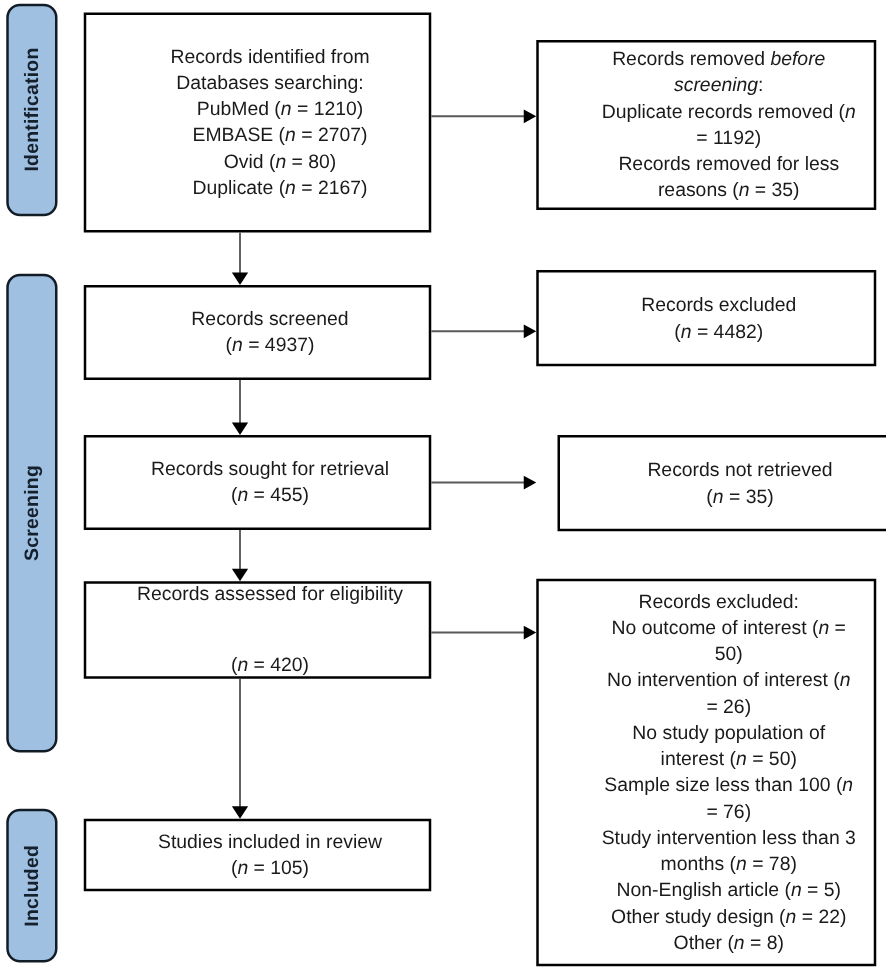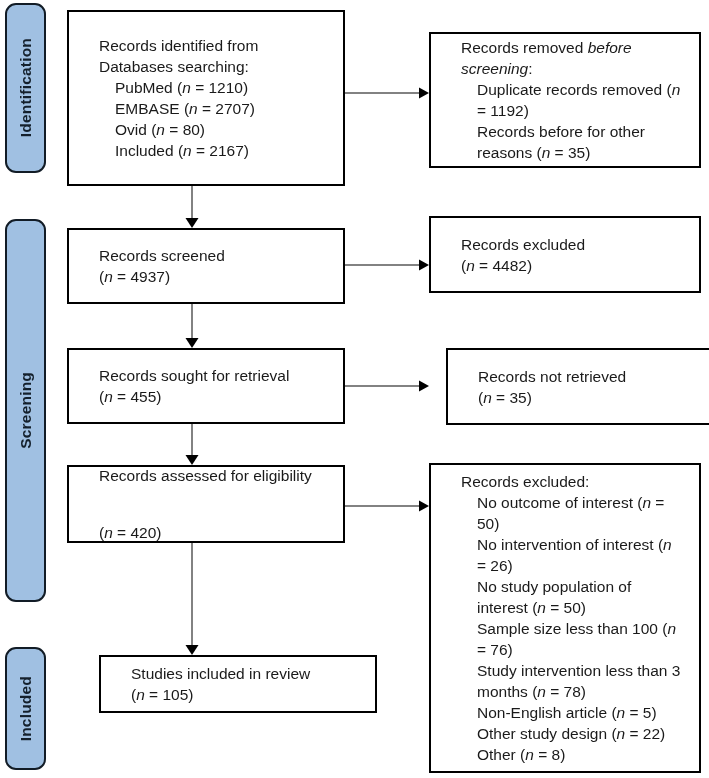--- a/index.html
+++ b/index.html
@@ -51,30 +51,31 @@
     position: absolute;
     box-sizing: border-box;
     background: #ffffff;
     border: 2.5px solid #000000;
     display: flex;
     flex-direction: column;
     justify-content: center;
     padding: 5px 10px 5px 30px;
     font-size: 15.5px;
     line-height: 21px;
+    text-align: center;
   }
   .box .line { white-space: nowrap; }
   .box .line.indent { margin-left: 16px; }
   .it { font-style: italic; }
 
   .box-identified  { left: 67px;  top: 10px;  width: 278px; height: 176px; }
   .box-screened    { left: 67px;  top: 228px; width: 278px; height: 76px;  }
   .box-sought      { left: 67px;  top: 348px; width: 278px; height: 76px;  }
   .box-assessed    { left: 67px;  top: 465px; width: 278px; height: 78px; gap: 36px;  }
-  .box-included    { left: 67px;  top: 655px; width: 278px; height: 58px; margin-left: 32px;  }
+  .box-included    { left: 67px;  top: 655px; width: 278px; height: 58px;  }
 
   .box-removed-before       { left: 429px; top: 32px;  width: 272px; height: 136px; }
   .box-excluded-screening   { left: 429px; top: 216px; width: 272px; height: 77px;  }
   .box-not-retrieved        { left: 446px; top: 348px; width: 272px; height: 77px;  }
   .box-excluded-eligibility { left: 429px; top: 463px; width: 272px; height: 310px; }
 </style>
 </head>
 <body>
 
 <div class="canvas">
@@ -125,28 +126,28 @@
   <div class="stage stage-included">
     <span>Included</span>
   </div>
 
   <div class="box box-identified">
       <div class="line"><span>Records identified from</span></div>
       <div class="line"><span>Databases searching:</span></div>
       <div class="line indent"><span>PubMed (</span><span class="it">n</span><span> = 1210)</span></div>
       <div class="line indent"><span>EMBASE (</span><span class="it">n</span><span> = 2707)</span></div>
       <div class="line indent"><span>Ovid (</span><span class="it">n</span><span> = 80)</span></div>
-      <div class="line indent"><span>Included (</span><span class="it">n</span><span> = 2167)</span></div>
+      <div class="line indent"><span>Duplicate (</span><span class="it">n</span><span> = 2167)</span></div>
     </div>
   <div class="box box-removed-before">
       <div class="line"><span>Records removed </span><span class="it">before</span></div>
       <div class="line"><span class="it">screening</span><span>:</span></div>
       <div class="line indent"><span>Duplicate records removed (</span><span class="it">n</span></div>
       <div class="line indent"><span>= 1192)</span></div>
-      <div class="line indent"><span>Records before for other</span></div>
+      <div class="line indent"><span>Records removed for less</span></div>
       <div class="line indent"><span>reasons (</span><span class="it">n</span><span> = 35)</span></div>
     </div>
   <div class="box box-screened">
       <div class="line"><span>Records screened</span></div>
       <div class="line"><span>(</span><span class="it">n</span><span> = 4937)</span></div>
     </div>
   <div class="box box-excluded-screening">
       <div class="line"><span>Records excluded</span></div>
       <div class="line"><span>(</span><span class="it">n</span><span> = 4482)</span></div>
     </div>

